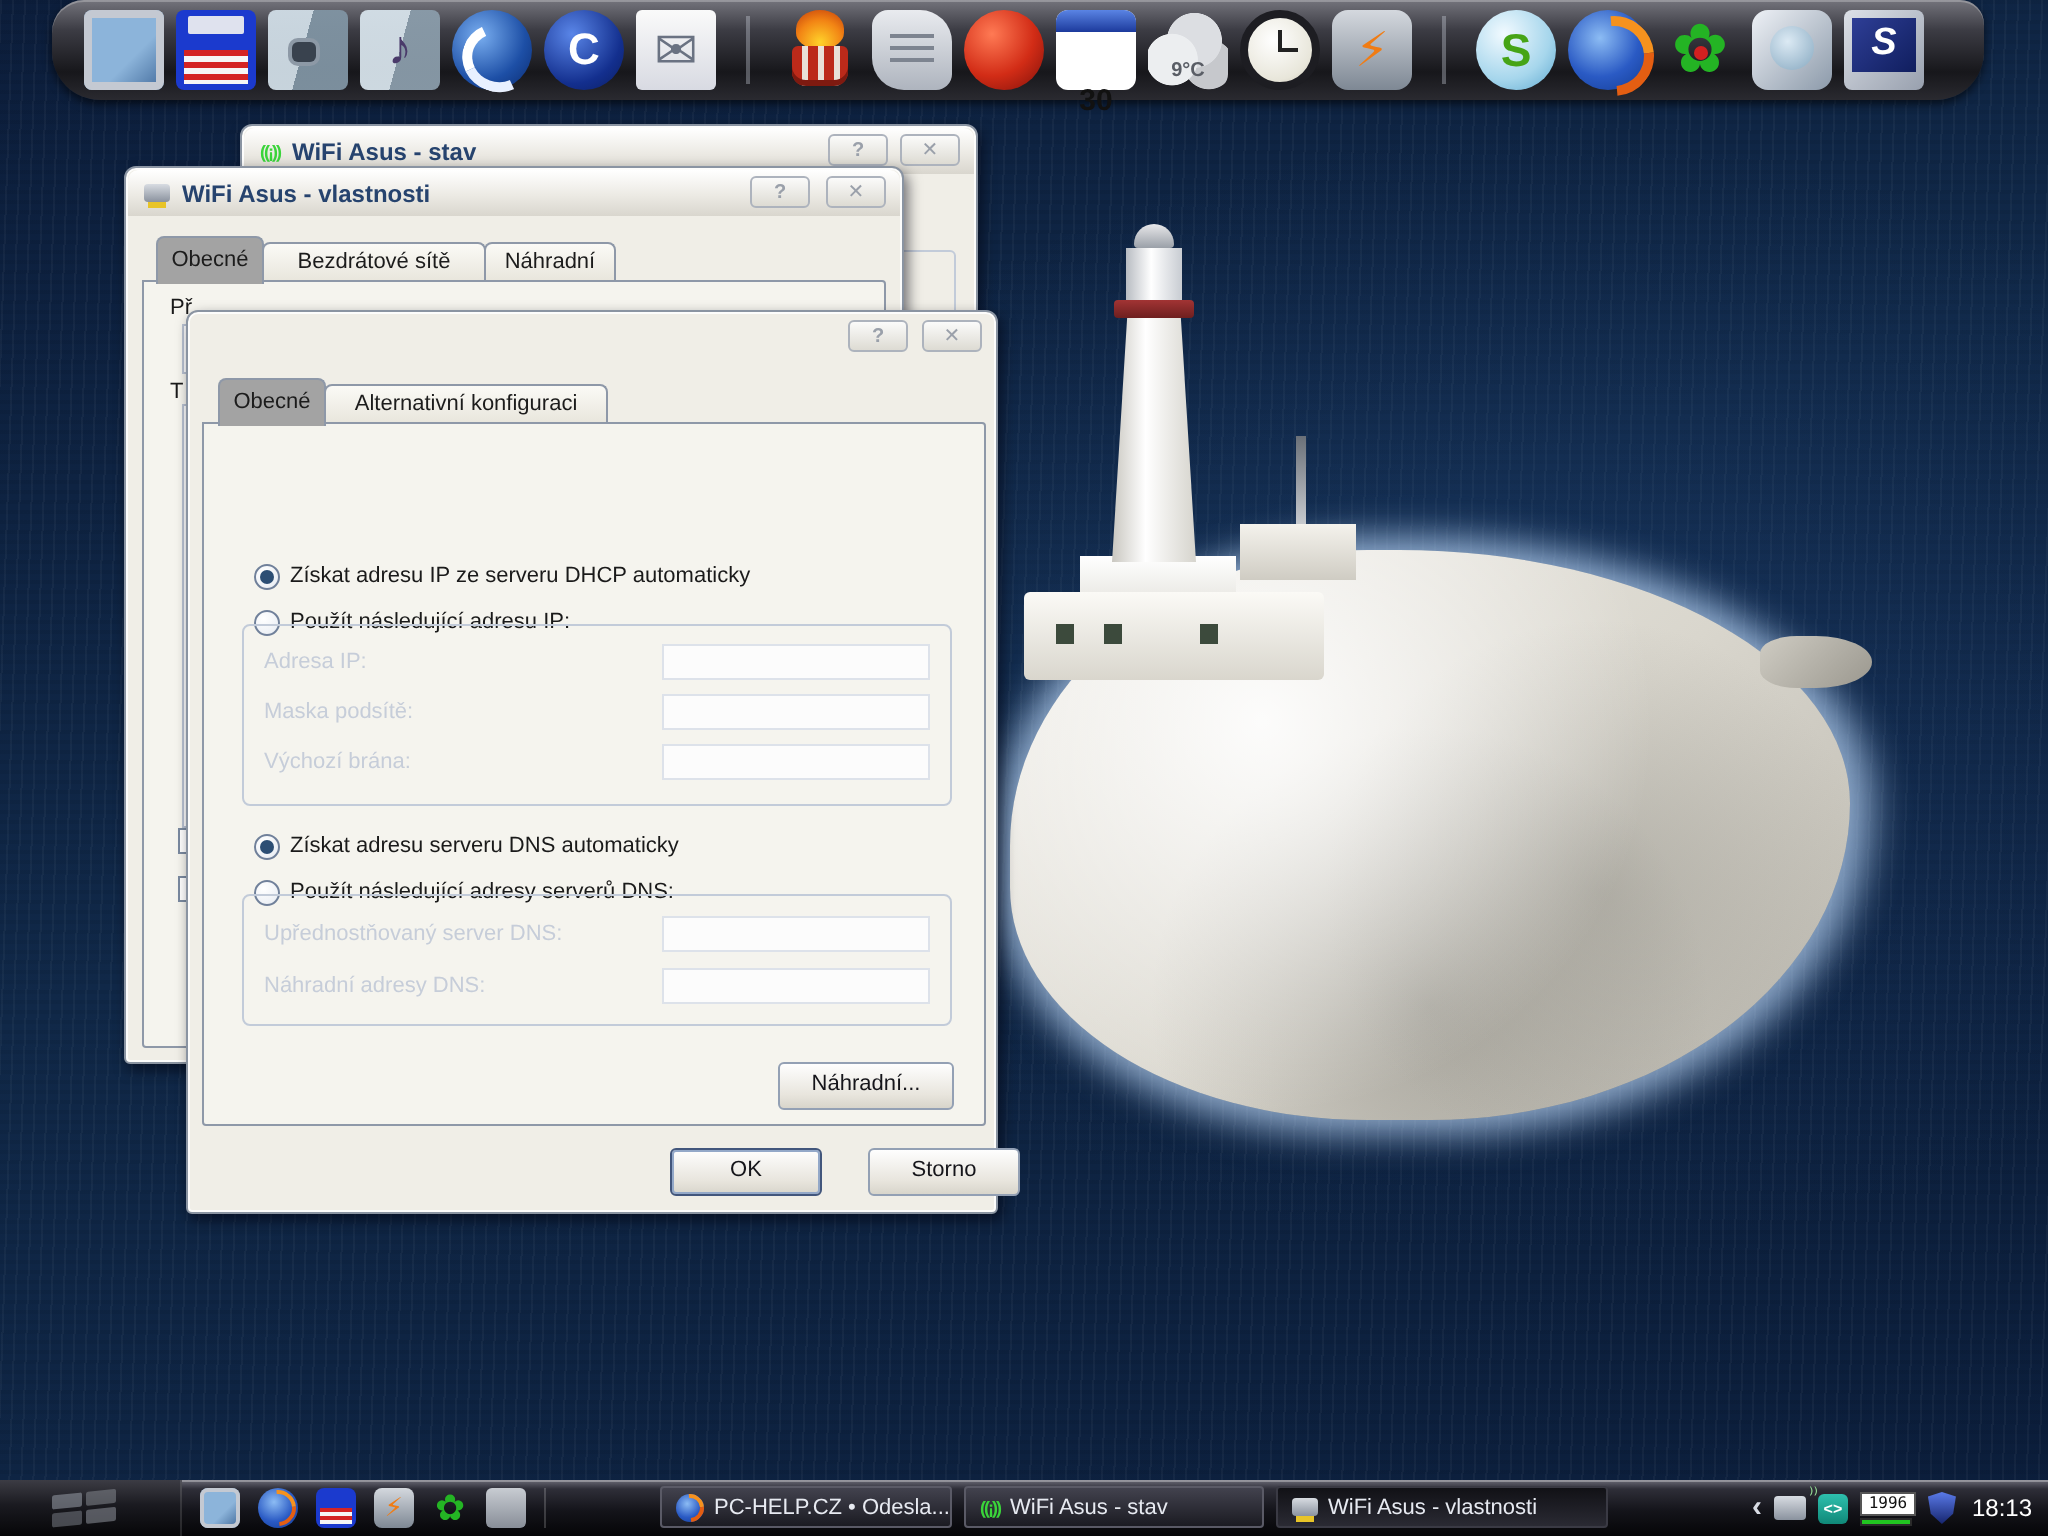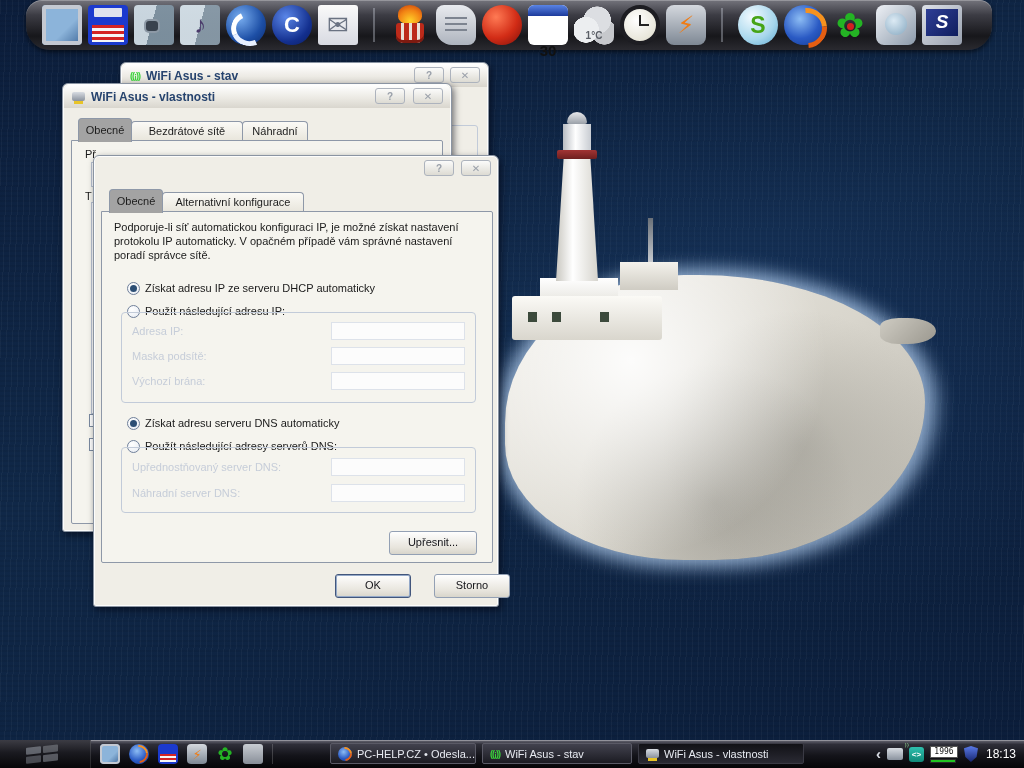--- a/index.html
+++ b/index.html
@@ -195,21 +195,21 @@
         <span class="g">✉</span>
       </div>
     <div class="dock-sep"></div>
     <div class="dock-ic ic-nero"></div>
     <div class="dock-ic ic-script"></div>
     <div class="dock-ic ic-redapp"></div>
     <div class="dock-ic ic-calendar">
         <span class="g">30</span>
       </div>
     <div class="dock-ic ic-weather">
-        <span class="g">1°C</span>
+        <span class="g">9°C</span>
       </div>
     <div class="dock-ic ic-clock"></div>
     <div class="dock-ic ic-winamp">
         <span class="g">⚡</span>
       </div>
     <div class="dock-sep"></div>
     <div class="dock-ic ic-skype">
         <span class="g">S</span>
       </div>
     <div class="dock-ic ic-firefox"></div>
@@ -252,24 +252,23 @@
     <div class="wbox" style="left:28px;top:118px;width:328px;height:210px"></div>
     <div class="cbox" style="left:26px;top:330px"></div>
     <div class="cbox" style="left:26px;top:354px"></div>
   </div>
 
   <div class="win" style="left:93px;top:155px;width:404px;height:450px;z-index:30">
     <div class="tb-btn" style="right:44px">?</div>
     <div class="tb-btn" style="right:7px">✕</div>
 
     <div class="tab active" style="left:15px;top:33px;width:52px">Obecné</div>
-    <div class="tab" style="left:68px;top:36px;width:140px">Alternativní konfigurace</div>
+    <div class="tab" style="left:68px;top:36px;width:140px">Alternativní konfiguraci</div>
     <div class="tabpage" style="left:7px;top:55px;width:390px;height:350px"></div>
 
-    <div class="lbl" style="left:20px;top:64px;width:364px;white-space:normal;line-height:14px">Podporuje-li síť automatickou konfiguraci IP, je možné získat nastavení protokolu IP automaticky. V opačném případě vám správné nastavení poradí správce sítě.</div>
 
     <div class="radio checked" style="left:33px;top:126px"></div>
     <div class="lbl" style="left:51px;top:126px">Získat adresu IP ze serveru DHCP automaticky</div>
 
     <div class="radio" style="left:33px;top:149px"></div>
     <div class="lbl" style="left:51px;top:149px">Použít následující adresu IP:</div>
 
     <div class="groupbox" style="left:27px;top:156px;width:353px;height:89px"></div>
     <div class="lbl dis" style="left:38px;top:169px">Adresa IP:</div>
     <div class="dis-input" style="left:237px;top:166px"></div>
@@ -280,24 +279,24 @@
 
     <div class="radio checked" style="left:33px;top:261px"></div>
     <div class="lbl" style="left:51px;top:261px">Získat adresu serveru DNS automaticky</div>
 
     <div class="radio" style="left:33px;top:284px"></div>
     <div class="lbl" style="left:51px;top:284px">Použít následující adresy serverů DNS:</div>
 
     <div class="groupbox" style="left:27px;top:291px;width:353px;height:64px"></div>
     <div class="lbl dis" style="left:38px;top:305px">Upřednostňovaný server DNS:</div>
     <div class="dis-input" style="left:237px;top:302px"></div>
-    <div class="lbl dis" style="left:38px;top:331px">Náhradní server DNS:</div>
+    <div class="lbl dis" style="left:38px;top:331px">Náhradní adresy DNS:</div>
     <div class="dis-input" style="left:237px;top:328px"></div>
 
-    <div class="btn" style="left:295px;top:375px;width:86px;height:22px;line-height:21px">Upřesnit...</div>
+    <div class="btn" style="left:295px;top:375px;width:86px;height:22px;line-height:21px">Náhradní...</div>
     <div class="btn default" style="left:241px;top:418px;width:74px;height:22px;line-height:21px">OK</div>
     <div class="btn" style="left:340px;top:418px;width:74px;height:22px;line-height:21px">Storno</div>
   </div>
 
   <div class="taskbar">
     <div class="startbtn">
       <div class="flag">
           <i></i>
           <i></i>
           <i></i>

